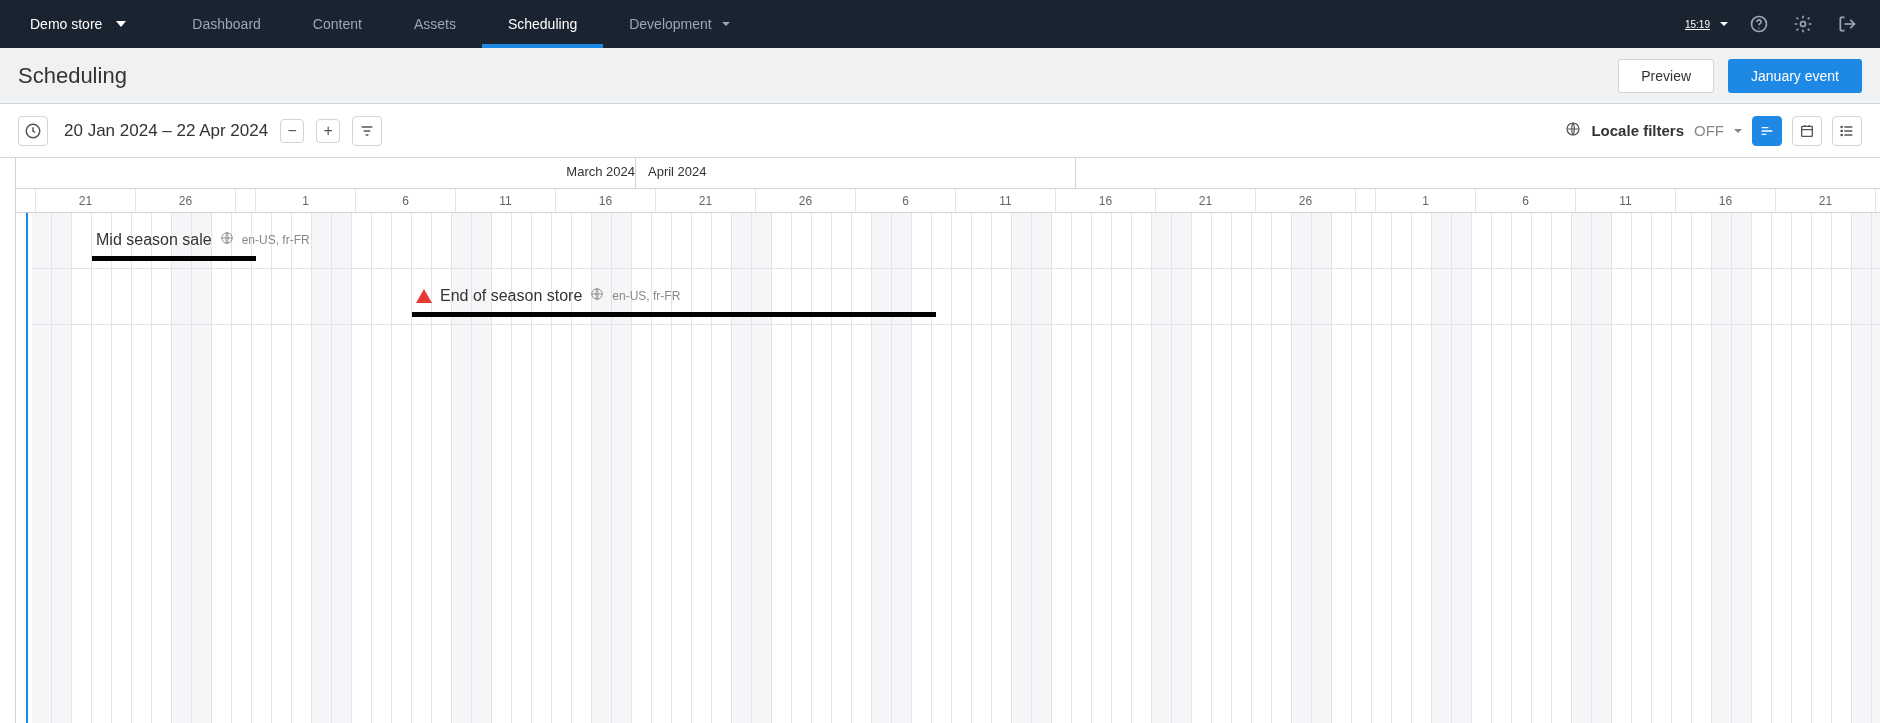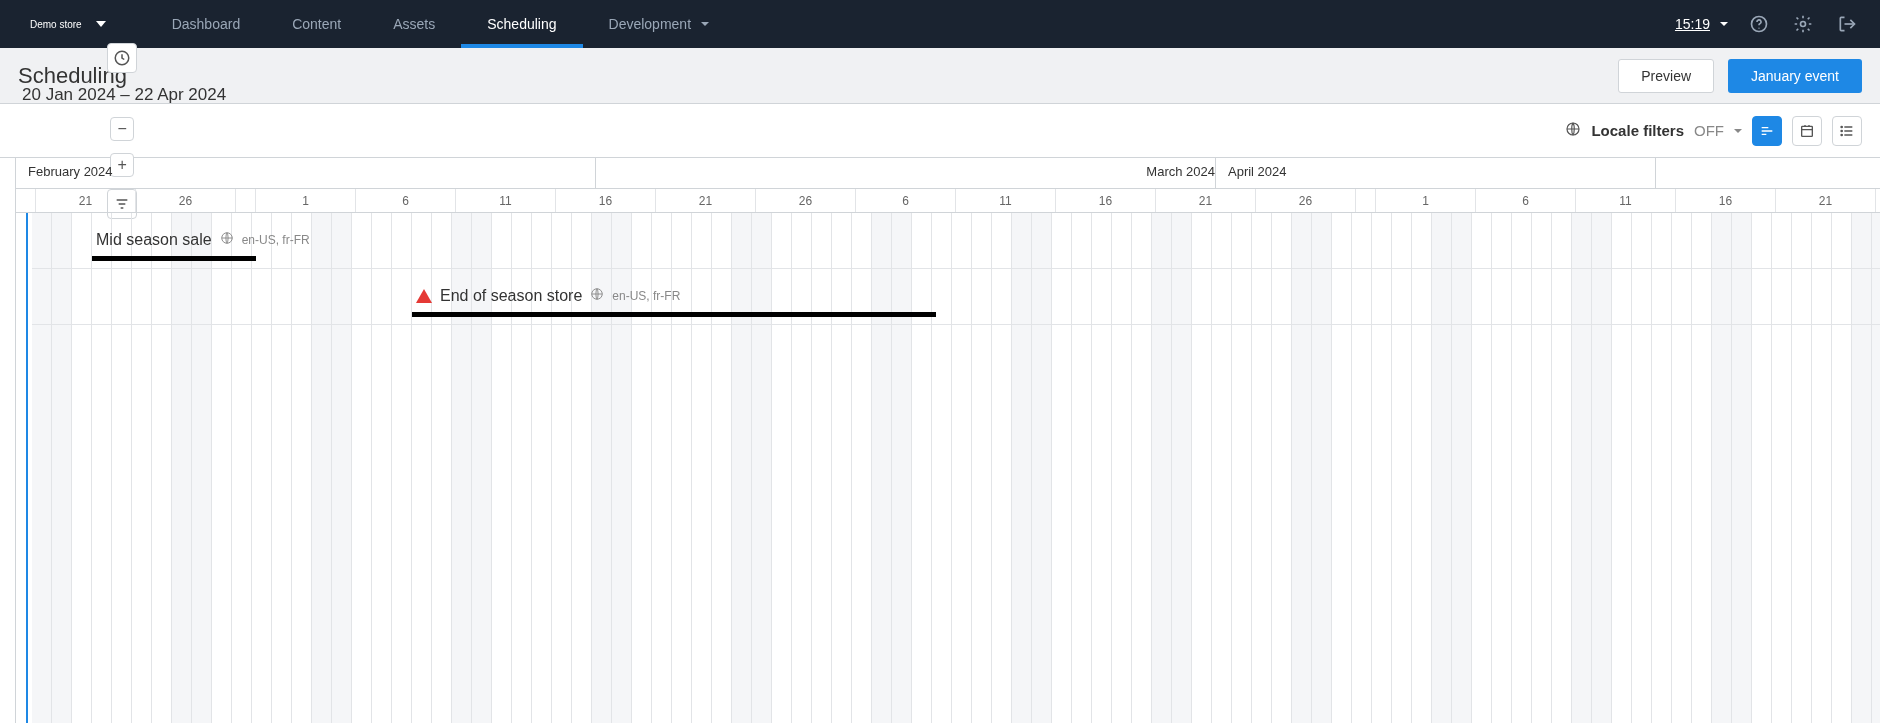--- a/index.html
+++ b/index.html
@@ -49,21 +49,21 @@
   .brand .logo-icon {
     width: 24px; height: 24px;
   }
   .brand-name { font-size: 14px; }
   .store {
     display: flex;
     align-items: center;
     gap: 14px;
     padding: 0 40px 0 30px;
     color: var(--text-light);
-    font-size: 10px;
+    font-size: 14px;
   }
   .mainlinks {
     display: flex;
     align-items: stretch;
   }
   .mainlinks .navlink {
     display: flex;
     align-items: center;
     padding: 12px 26px;
     font-size: 14px;
@@ -85,21 +85,21 @@
   .nav-right {
     display: flex;
     align-items: center;
     gap: 18px;
     padding: 0 20px;
   }
   .clock {
     display: flex;
     align-items: center;
     gap: 10px;
-    font-size: 14px;
+    font-size: 10px;
     color: var(--text-light);
     text-decoration: underline;
   }
   .icon-btn {
     display: flex;
     align-items: center;
     justify-content: center;
     width: 26px; height: 26px;
     cursor: pointer;
     color: var(--text-dim);
@@ -158,21 +158,21 @@
   
   .toolbar {
     display: flex;
     align-items: center;
     height: 54px;
     padding: 0 18px;
     background: var(--bg-white);
     border-bottom: 1px solid var(--border);
     gap: 14px;
   }
-  .tool-left { display:flex; align-items:center; gap:12px;flex-direction:column; }
+  .tool-left { display:flex; align-items:center; gap:12px; }
   .tool-right { margin-left:auto; display:flex; align-items:center; gap:10px; }
   .square-btn {
     display:flex; align-items:center; justify-content:center;
     width:30px; height:30px;
     border:1px solid var(--border);
     border-radius:4px;
     background:var(--bg-white);
     color:#555;
     cursor:pointer;
     font-size:15px;
@@ -420,21 +420,20 @@
           <circle cx="4" cy="18" r="1" fill="#555"></circle>
       </svg>
     </div>
   </div>
 </div>
 
 <div class="timeline-wrap">
   <div class="left-gutter"></div>
   <div class="timeline-inner" id="timeline-inner">
       <div class="month-header" style="margin-left: 16px;">
-        <div class="month-cell" style="width: 580px;"><span>February 2024</span></div>
         <div class="month-cell" style="width: 620px; text-align: right;"><span>March 2024</span></div>
         <div class="month-cell" style="width: 440px;"><span>April 2024</span></div>
       </div>
       <div class="day-header" style="margin-left: 16px;">
         <div class="day-cell" style="width: 20px;"></div>
         <div class="day-cell" style="width: 100px; position: relative;">
           <div style="position: absolute; left: 50%; transform: translateX(-50%); font-size: 12px;">21</div>
         </div>
         <div class="day-cell" style="width: 100px; position: relative;">
           <div style="position: absolute; left: 50%; transform: translateX(-50%); font-size: 12px;">26</div>

